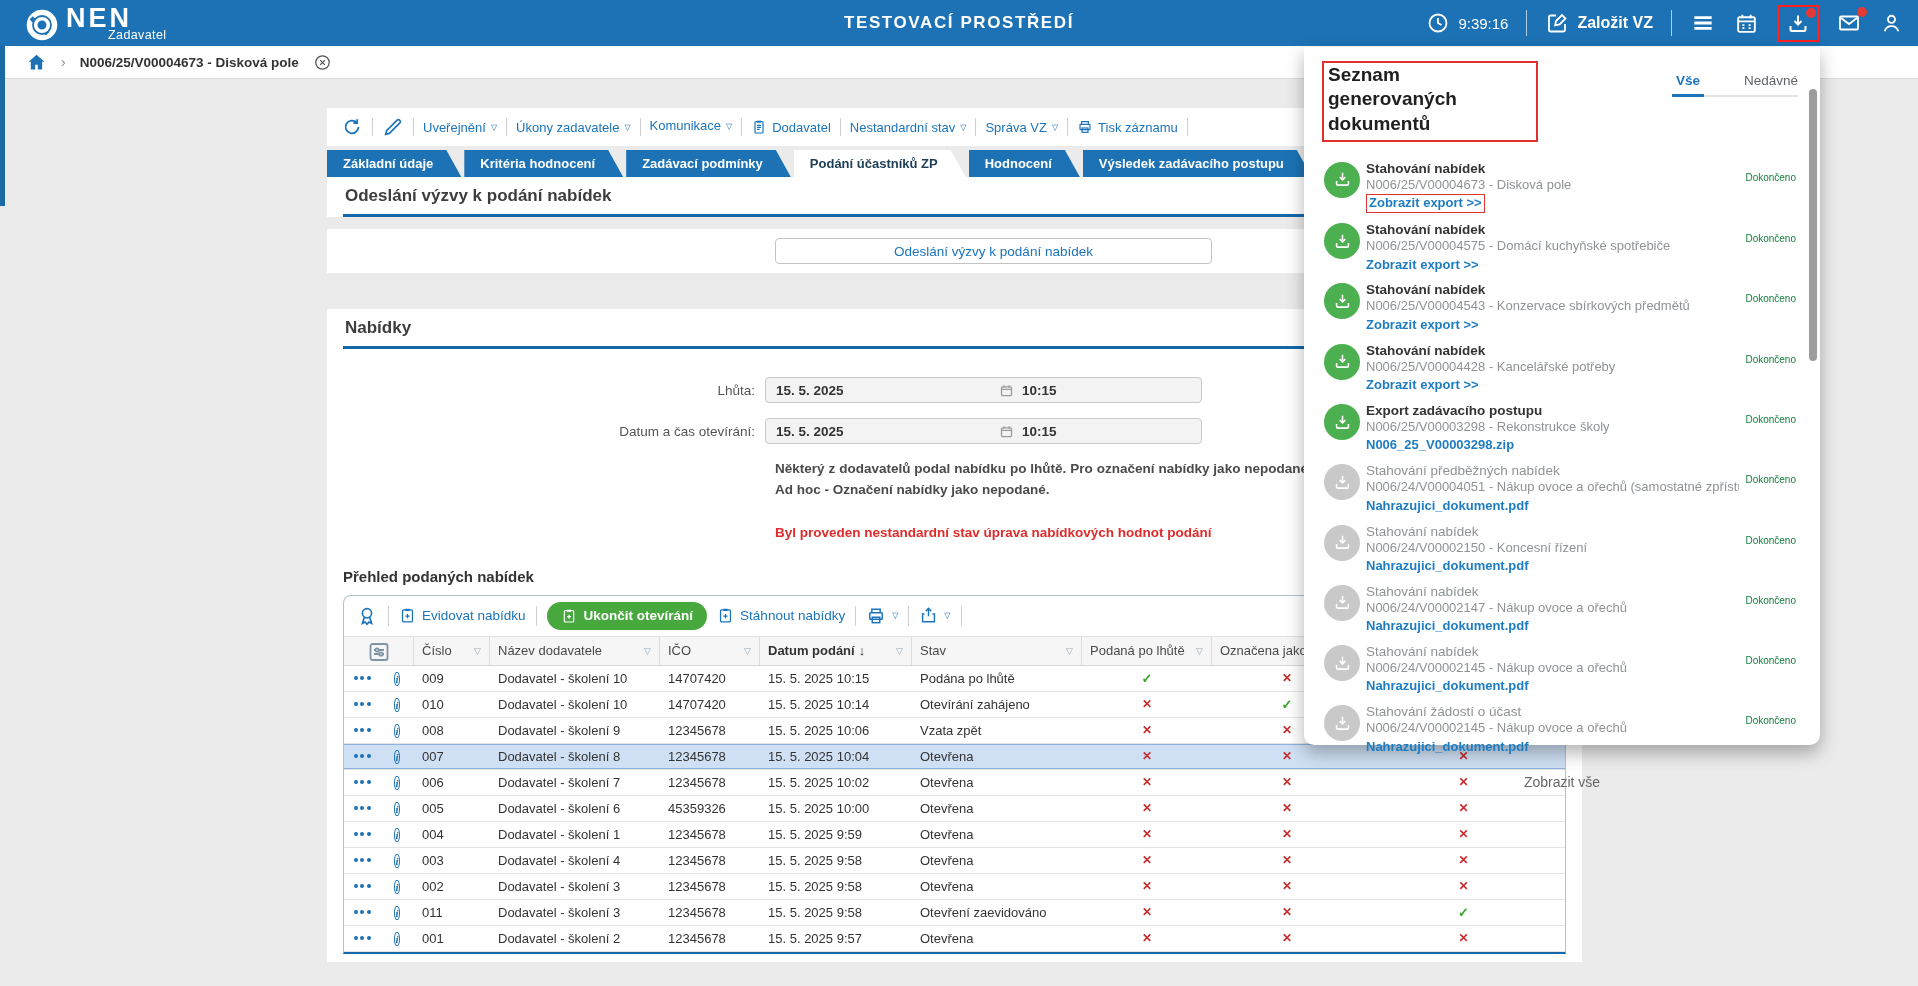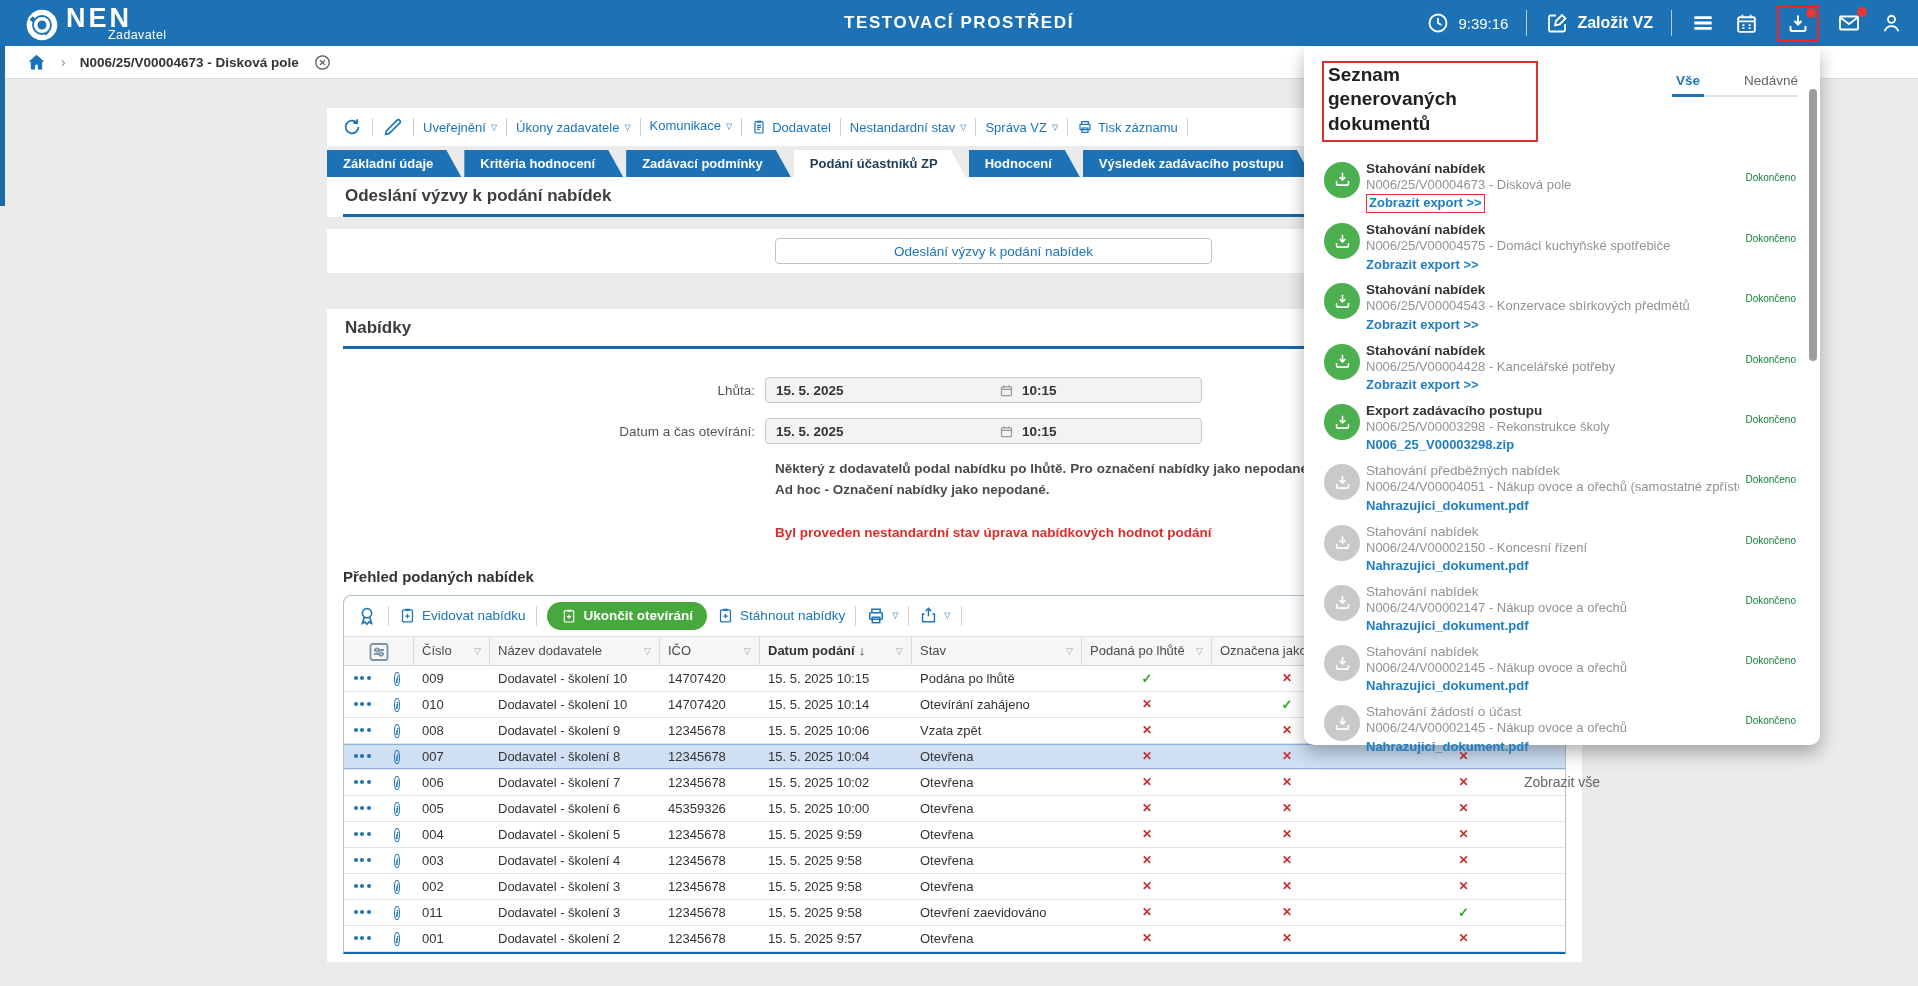--- a/index.html
+++ b/index.html
@@ -540,21 +540,21 @@
       <span class="cell center c-extra no">✕</span>
     </div>
           <div class="g-row">
       <span class="cell center dots">
               <i></i>
               <i></i>
               <i></i>
             </span>
       <span class="cell center"><span class="info-ic">i</span></span>
       <span class="cell c-num">004</span>
-      <span class="cell c-sup">Dodavatel - školení 5</span>
+      <span class="cell c-sup">Dodavatel - školení 1</span>
       <span class="cell c-ico">12345678</span>
       <span class="cell c-date">15. 5. 2025 9:59</span>
       <span class="cell c-status">Otevřena</span>
       <span class="cell center c-late no">✕</span>
       <span class="cell center c-marked no">✕</span>
       <span class="cell center c-extra no">✕</span>
     </div>
           <div class="g-row">
       <span class="cell center dots">
               <i></i>

